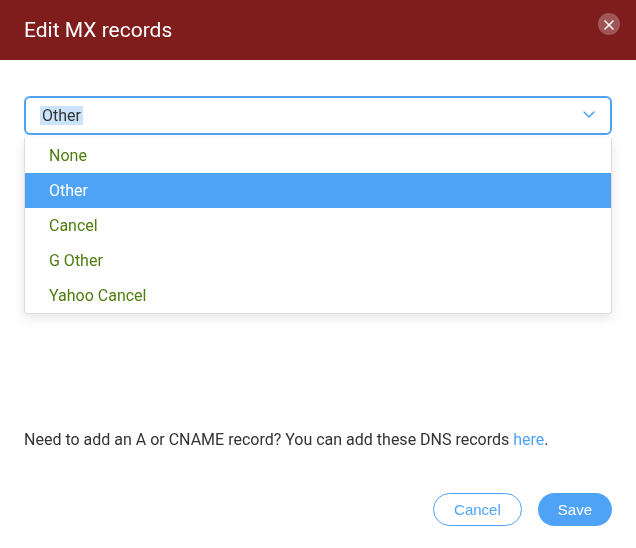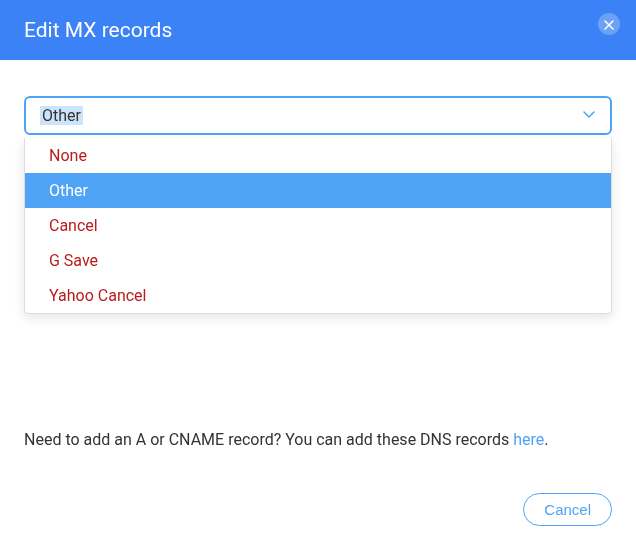--- a/index.html
+++ b/index.html
@@ -15,21 +15,21 @@
       overflow: hidden;
     }
     .modal {
       width: 636px;
       height: 548px;
       display: flex;
       flex-direction: column;
       position: relative;
     }
     .header {
-      background: #3b82f6;
+      background: #7f1d1d;
       padding: 18px 24px;
       display: flex;
       align-items: center;
       justify-content: space-between;
     }
     .header-title {
       color: #ffffff;
       font-size: 21px;
       font-weight: 400;
     }
@@ -102,21 +102,21 @@
       overflow: hidden;
     }
     .dropdown-inner {
       position: relative;
       max-height: 222px;
       overflow-y: auto;
     }
     .dropdown-item {
       padding: 8px 24px;
       font-size: 16px;
-      color: #b91c1c;
+      color: #4d7c0f;
       cursor: pointer;
     }
     .dropdown-item.selected {
       background: #4fa3f7;
       color: #ffffff;
     }
     .dropdown-inner::-webkit-scrollbar {
       width: 6px;
     }
     .dropdown-inner::-webkit-scrollbar-track {
@@ -188,27 +188,28 @@
               <polyline points="2,5 7,10 12,5" fill="none" stroke="#4fa3f7" stroke-width="1.5" stroke-linecap="round" stroke-linejoin="round"></polyline>
             </svg>
         </span>
       </div>
 
       <div class="dropdown">
         <div class="dropdown-inner" id="dropdown-inner">
         <div class="dropdown-item">None</div>
             <div class="dropdown-item selected">Other</div>
             <div class="dropdown-item">Cancel</div>
-            <div class="dropdown-item">G Save</div>
+            <div class="dropdown-item">G Other</div>
             <div class="dropdown-item">Yahoo Cancel</div>
           </div>
       </div>
     </div>
   </div>
 
   <div class="footer-text">
     <span>Need to add an A or CNAME record? You can add these DNS records </span><span class="link">here</span><span>.</span>
   </div>
 
   <div class="buttons">
     <button class="btn btn-cancel">Cancel</button>
+    <button class="btn btn-save">Save</button>
   </div>
 </div>
 
 </body></html>

